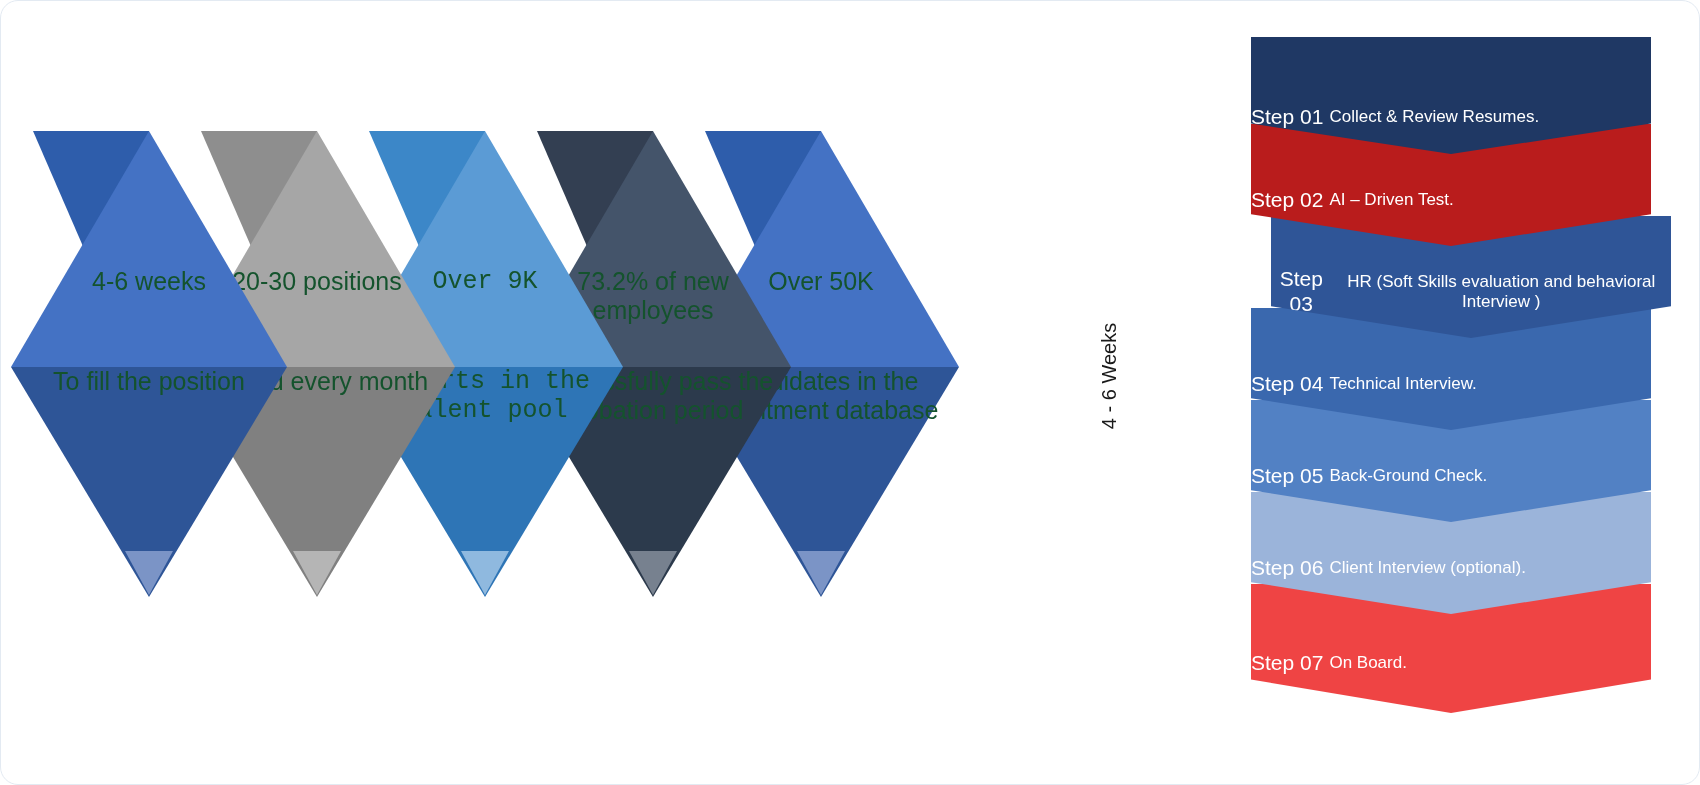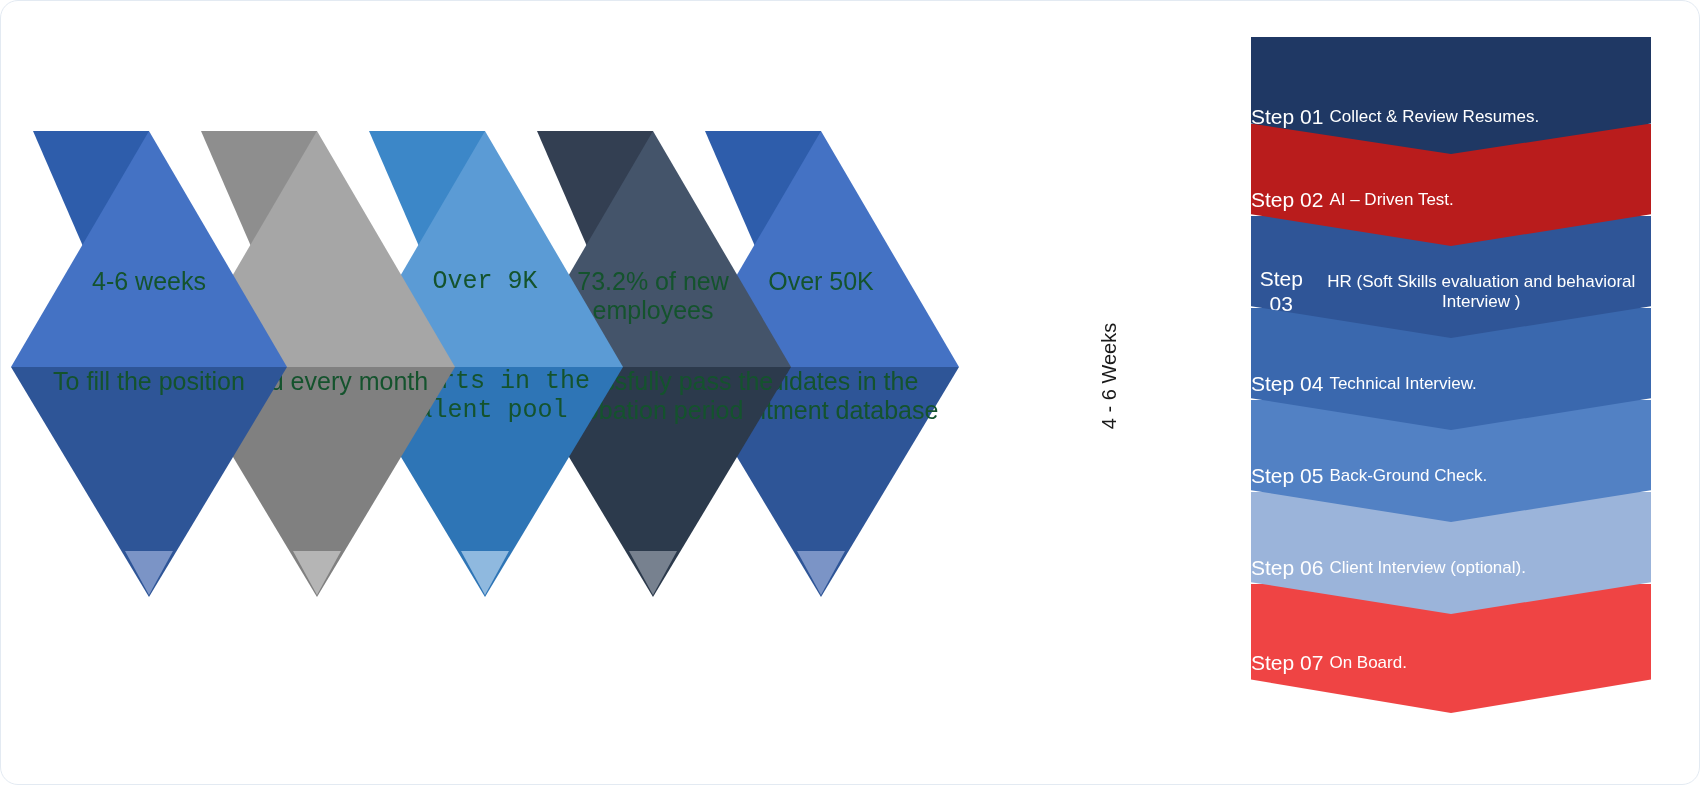--- a/index.html
+++ b/index.html
@@ -133,20 +133,21 @@
       <div class="dlabel bot">To fill the position</div>
     </div>
 
     <div class="diamond" id="d1" style="left: 178px; z-index: 9;">
       <svg width="276" height="480" viewBox="0 0 276 480">
         <polygon id="rib1" points="22,12 138,12 138,132 74,132" fill="#8E8E8E"></polygon>
         <polygon id="up1" points="138,12 276,248 0,248" fill="#A6A6A6"></polygon>
         <polygon id="lo1" points="0,248 276,248 138,478" fill="#808080"></polygon>
         <polygon id="mk1" points="114,432 162,432 138,476" fill="#B5B5B5"></polygon>
       </svg>
+      <div class="dlabel top">20-30 positions</div>
       <div class="dlabel bot">Closed every month</div>
     </div>
 
     <div class="diamond" id="d2" style="left: 346px; z-index: 8; font-family: Liberation Mono, monospace;">
       <svg width="276" height="480" viewBox="0 0 276 480">
         <polygon id="rib2" points="22,12 138,12 138,132 74,132" fill="#3C87C8"></polygon>
         <polygon id="up2" points="138,12 276,248 0,248" fill="#5B9BD5"></polygon>
         <polygon id="lo2" points="0,248 276,248 138,478" fill="#2E75B6"></polygon>
         <polygon id="mk2" points="114,432 162,432 138,476" fill="#8FB9DF"></polygon>
       </svg>
@@ -191,21 +192,21 @@
     <div class="step" id="s0" style="top: 0px; height: 117px; background: rgb(31, 56, 100); z-index: 20; padding-top: 44px; clip-path: polygon(0px 0px, 100% 0px, 100% 74%, 50% 100%, 0px 74%);">
       <div class="step-num">Step 01</div>
       <div class="step-desc">Collect &amp; Review Resumes.</div>
     </div>
 
     <div class="step" id="s1" style="top: 87px; height: 122px; background: #b91c1c; z-index: 19; padding-top: 30px; clip-path: polygon(0px 0px, 100% 0px, 100% 74%, 50% 100%, 0px 74%);">
       <div class="step-num">Step 02</div>
       <div class="step-desc">AI – Driven Test.</div>
     </div>
 
-    <div class="step" id="s2" style="top: 179px; height: 122px; background: rgb(47, 85, 151); z-index: 18; padding-top: 30px; clip-path: polygon(0px 0px, 100% 0px, 100% 74%, 50% 100%, 0px 74%);">
+    <div class="step" id="s2" style="top: 179px; height: 122px; background: rgb(47, 85, 151); z-index: 18; padding-top: 30px; clip-path: polygon(0px 0px, 100% 0px, 100% 74%, 50% 100%, 0px 74%); margin-left: 20px;">
       <div class="step-num">Step 03</div>
       <div class="step-desc">HR (Soft Skills evaluation and behavioral Interview )</div>
     </div>
 
     <div class="step" id="s3" style="top: 271px; height: 122px; background: rgb(58, 104, 174); z-index: 17; padding-top: 30px; clip-path: polygon(0px 0px, 100% 0px, 100% 74%, 50% 100%, 0px 74%);">
       <div class="step-num">Step 04</div>
       <div class="step-desc">Technical Interview.</div>
     </div>
 
     <div class="step" id="s4" style="top: 363px; height: 122px; background: rgb(82, 129, 196); z-index: 16; padding-top: 30px; clip-path: polygon(0px 0px, 100% 0px, 100% 74%, 50% 100%, 0px 74%);">

